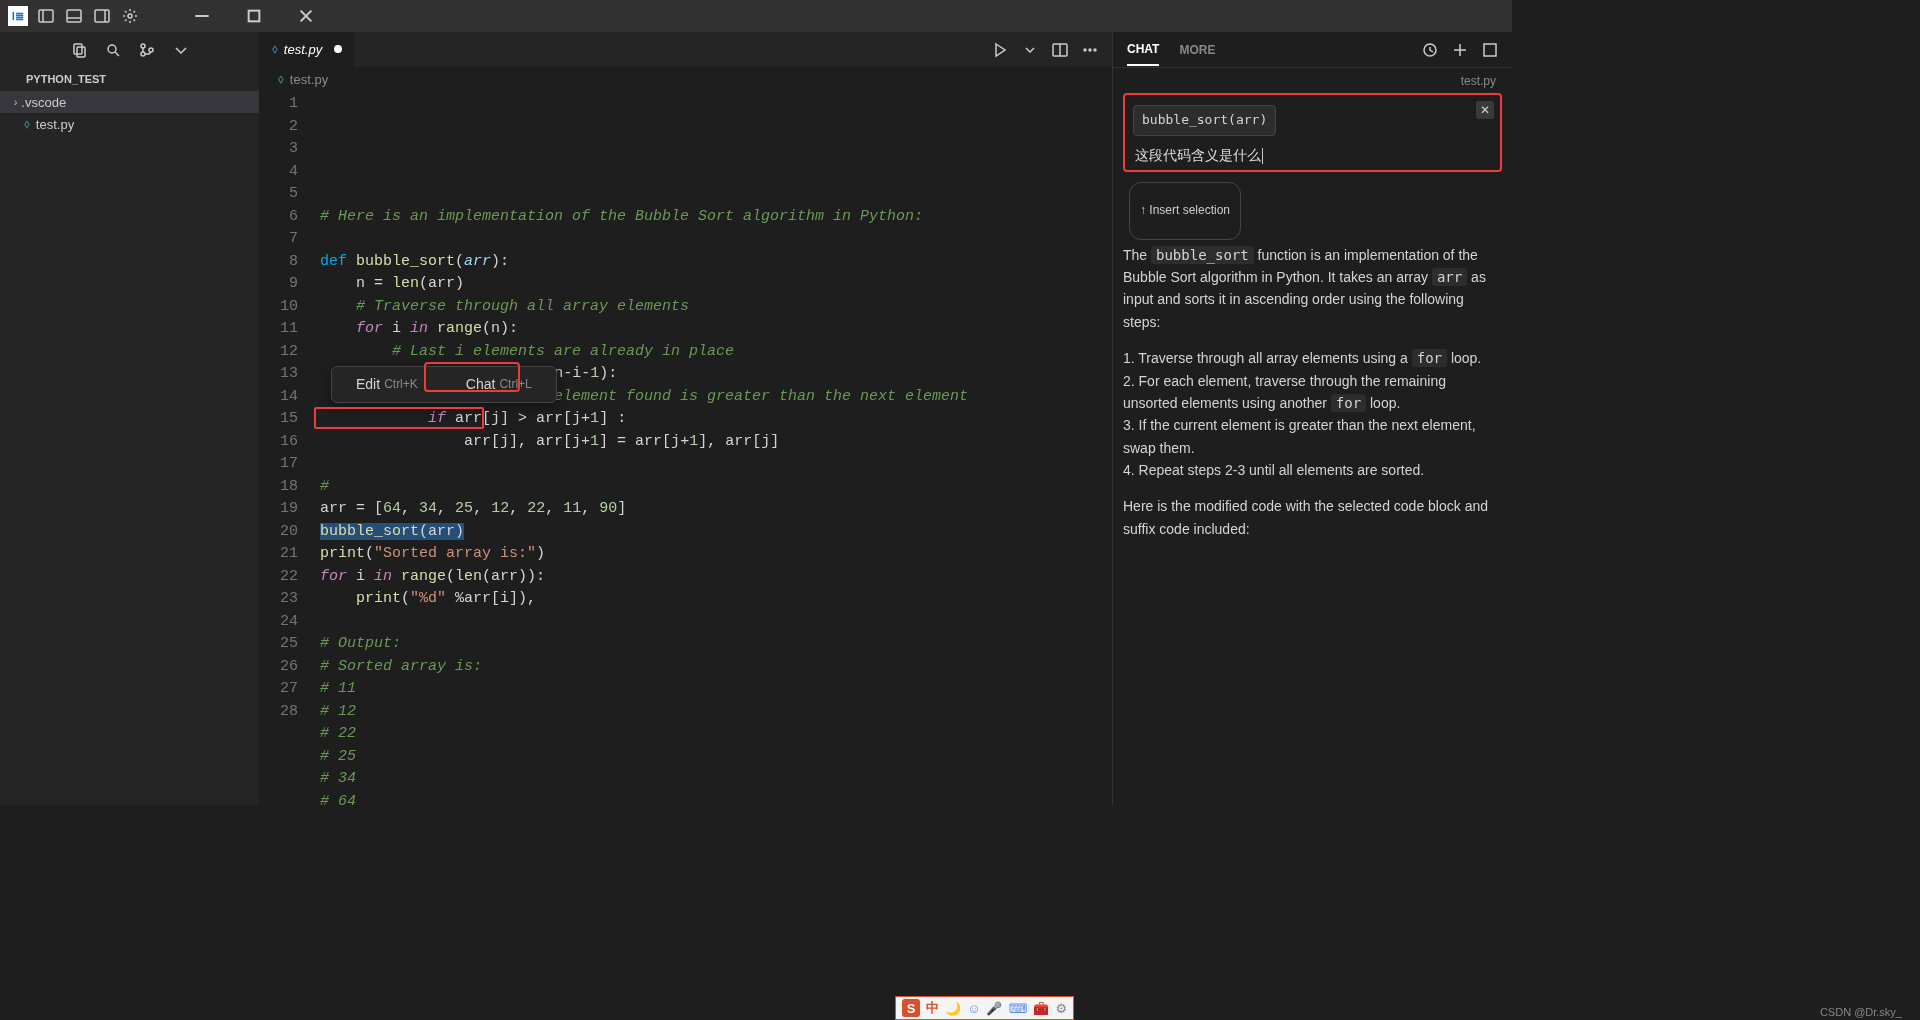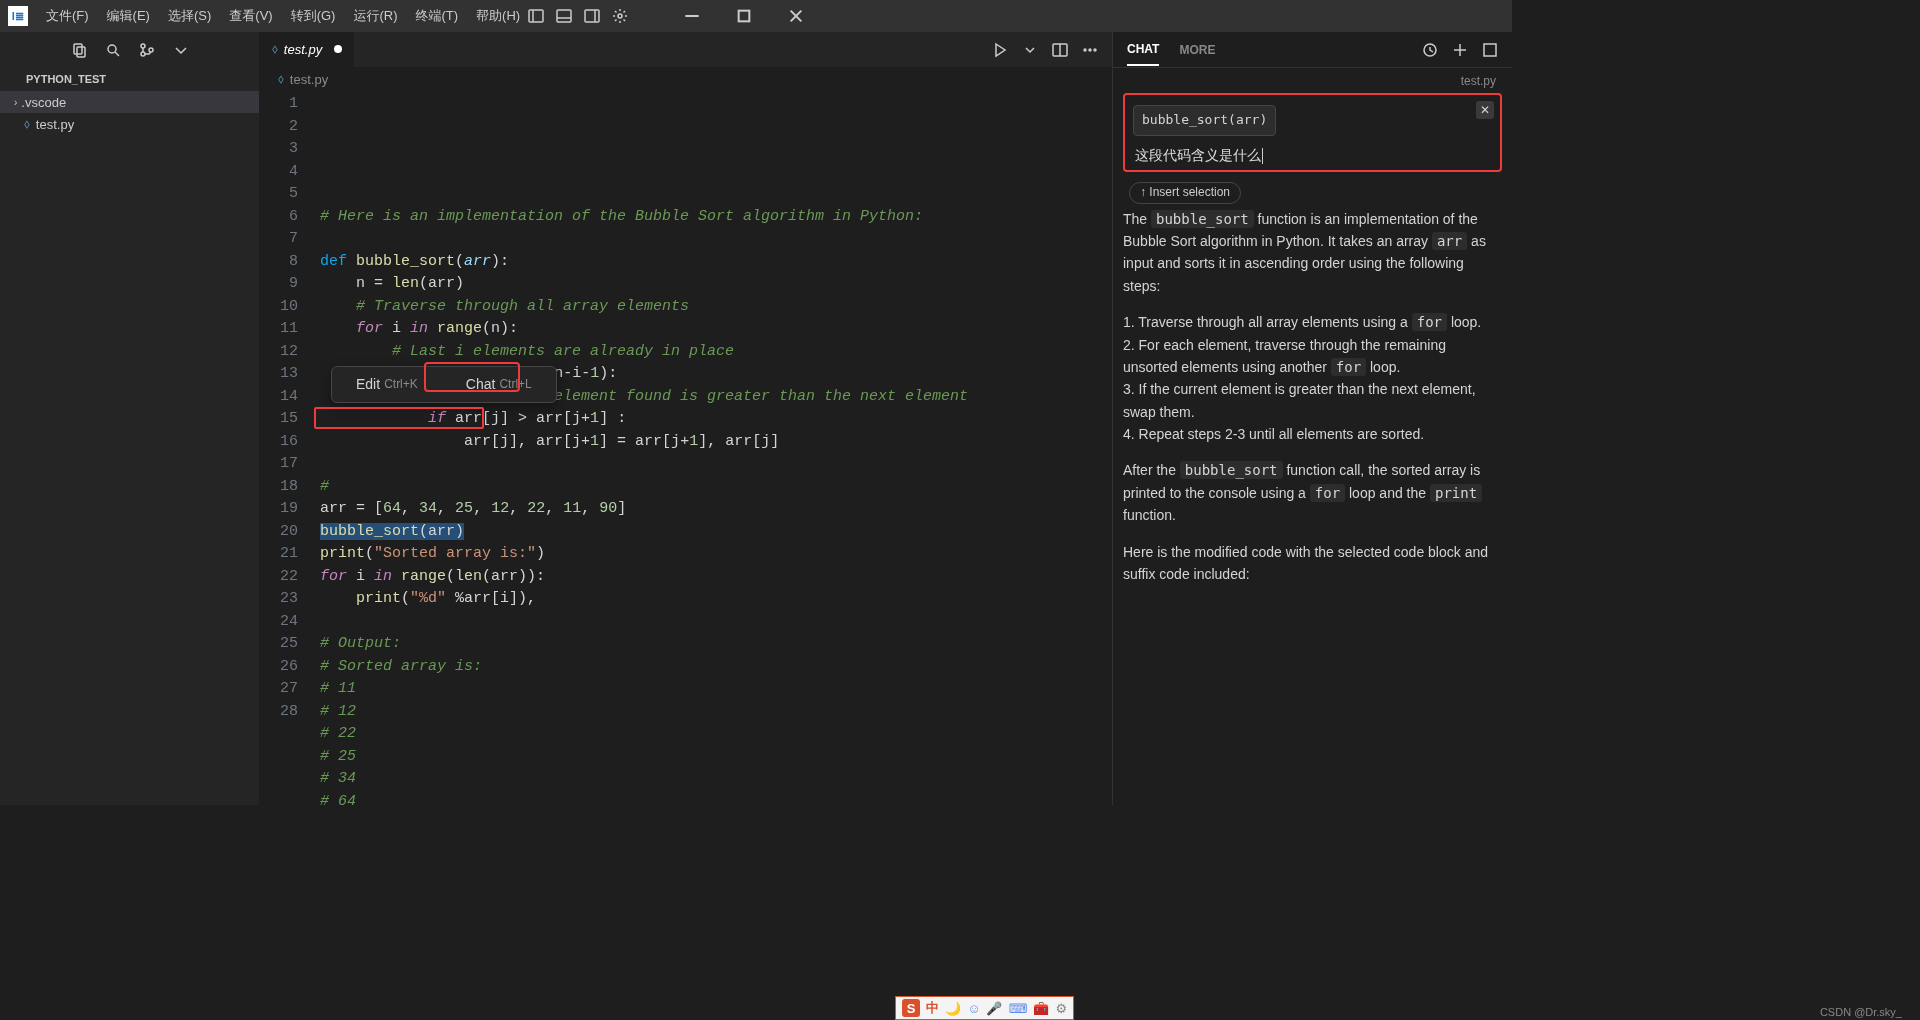--- a/index.html
+++ b/index.html
@@ -52,43 +52,33 @@
 .chat-tab { font-size: 12px; font-weight: 600; color: #888; padding: 8px 0; }
 .chat-tab.active { color: #fff; border-bottom: 2px solid #fff; margin-bottom: -1px; }
 .chat-icons { margin-left: auto; display: flex; gap: 14px; color: #ccc; }
 .chat-body { flex: 1; overflow: auto; padding: 4px 10px 10px; font-size: 14px; line-height: 1.6; color: #d4d4d4; }
 .file-ref { text-align: right; color: #888; font-size: 12px; padding: 0 6px 2px; }
 .input-box { border: 2px solid #ee3b3b; border-radius: 4px; padding: 6px 2px 4px; margin-bottom: 6px; position: relative; }
 .code-chip { display: inline-block; background: #2d2d2d; border: 1px solid #454545; border-radius: 4px; padding: 4px 8px; font-family: Consolas, monospace; margin: 4px 6px; font-size: 13px; }
 .close-x { position: absolute; right: 6px; top: 6px; background: #3a3a3a; border-radius: 3px; width: 18px; height: 18px; display: flex; align-items: center; justify-content: center; font-size: 12px; }
 .user-q { padding: 4px 8px 0px; color: #ddd; }
 .cursor-line::after { content: ""; display: inline-block; width: 1px; height: 16px; background: #ccc; vertical-align: middle; margin-left: 1px; }
-.insert-sel { display: inline-block; border: 1px solid #454545; border-radius: 12px; padding: 0 10px; font-size: 12px; color: #ccc; margin: 4px 6px; }
+.insert-sel { display: inline-block; border: 1px solid #454545; border-radius: 12px; padding: 18px 10px; font-size: 12px; color: #ccc; margin: 4px 6px; }
 .chat-text p { margin-bottom: 14px; }
 .chat-text code { background: #2d2d2d; padding: 1px 5px; border-radius: 3px; font-family: Consolas, monospace; }
 .watermark { position: fixed; right: 18px; bottom: 2px; color: #888; font-size: 11px; z-index: 100; }
 .ime-bar { position: fixed; bottom: 0; left: 895px; height: 24px; display: flex; align-items: center; gap: 6px; background: #f4f4f4; border: 1px solid #d9512c; padding: 0 6px; font-size: 13px; }
 .ime-ic { width: 18px; height: 18px; display: flex; align-items: center; justify-content: center; border-radius: 3px; }
 svg { width: 16px; height: 16px; fill: none; stroke: currentColor; stroke-width: 1.5; }
 </style>
 </head>
 <body>
 
 <div class="titlebar">
   <div class="app-icon">I≣</div>
-  <div class="menu" id="menu-container">
-      <div class="menu-item">文件(F)</div>
-      <div class="menu-item">编辑(E)</div>
-      <div class="menu-item">选择(S)</div>
-      <div class="menu-item">查看(V)</div>
-      <div class="menu-item">转到(G)</div>
-      <div class="menu-item">运行(R)</div>
-      <div class="menu-item">终端(T)</div>
-      <div class="menu-item">帮助(H)</div>
-    </div>
   <div class="title-right">
     <span class="icon-btn">
         <svg viewBox="0 0 16 16">
           <rect x="1" y="2" width="14" height="12" rx="1"></rect>
           <line x1="5" y1="2" x2="5" y2="14"></line>
         </svg>
       </span>
     <span class="icon-btn">
         <svg viewBox="0 0 16 16">
           <rect x="1" y="2" width="14" height="12" rx="1"></rect>
@@ -289,21 +279,20 @@
       </div>
       <div class="insert-sel">↑ Insert selection</div>
       <div class="chat-text">
         <p><span>The </span><code>bubble_sort</code><span> function is an implementation of the Bubble Sort algorithm in Python. It takes an array </span><code>arr</code><span> as input and sorts it in ascending order using the following steps:</span></p>
         <p>
           <span>1. Traverse through all array elements using a </span><code>for</code><span> loop.</span><br>
           <span>2. For each element, traverse through the remaining unsorted elements using another </span><code>for</code><span> loop.</span><br>
           <span>3. If the current element is greater than the next element, swap them.</span><br>
           <span>4. Repeat steps 2-3 until all elements are sorted.</span>
         </p>
-        <p><span>After the </span><code>bubble_sort</code><span> function call, the sorted array is printed to the console using a </span><code>for</code><span> loop and the </span><code>print</code><span> function.</span></p>
         <p>Here is the modified code with the selected code block and suffix code included:</p>
       </div>
     </div>
   </div>
 </div>
 
 <div class="ime-bar">
   <span class="ime-ic" style="background:#d9512c;color:#fff;font-weight:bold;">S</span>
   <span style="color:#d9512c;font-weight:bold;">中</span>
   <span style="color:#5b8def;">🌙</span>

